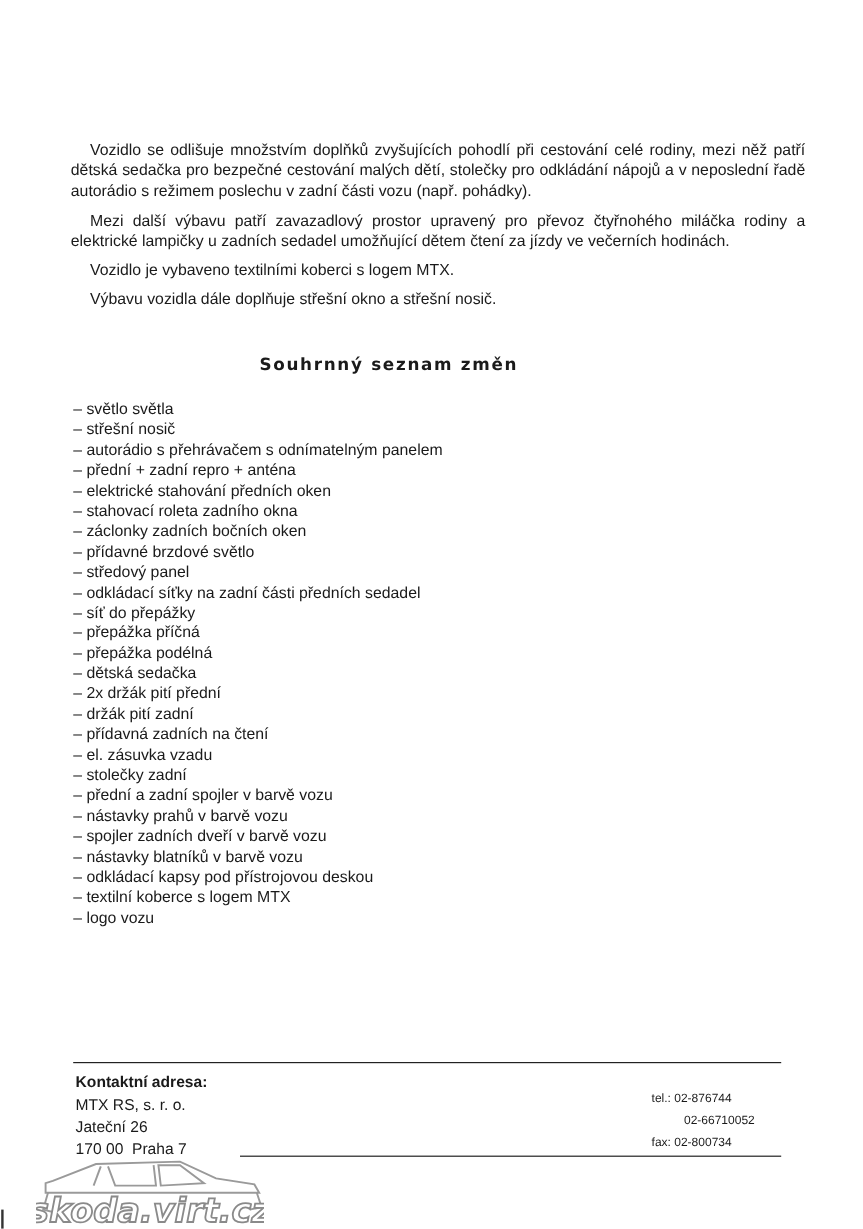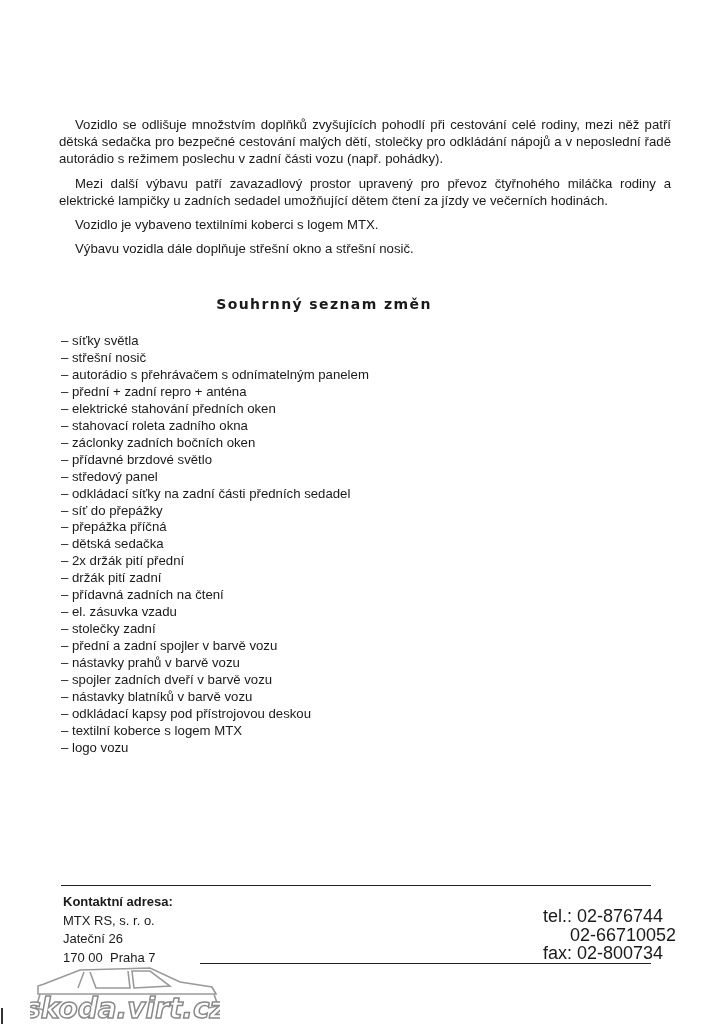--- a/index.html
+++ b/index.html
@@ -13,52 +13,53 @@
       position: absolute; left: 0; width: 628px; top: 296px; text-align: center;
       font-family: "DejaVu Sans", sans-serif; font-weight: bold; font-size: 14px; letter-spacing: 1.4px;
     }
     .heading span { display: inline-block; margin-left: 20px; }
     .changes { position: absolute; left: 61px; top: 333px; margin: 0; padding: 0; list-style: none; font-size: 13.2px; line-height: 16.95px; }
     .changes li { white-space: nowrap; }
     .contact-rule-top { position: absolute; left: 61px; top: 885px; width: 590px; height: 0; border-top: 1.6px solid #222; }
     .contact-rule-bottom { position: absolute; left: 200px; top: 963px; width: 451px; height: 0; border-top: 1.4px solid #222; }
     .contact-left { position: absolute; left: 63px; top: 893px; font-size: 13px; line-height: 18.6px; }
     .contact-left .label { font-weight: bold; }
-    .contact-right { position: absolute; left: 543px; top: 907px; font-size: 18px; line-height: 18.6px; }
+    .contact-right { position: absolute; left: 543px; top: 907px; font-size: 10px; line-height: 18.6px; }
     .contact-right .indent { padding-left: 27px; }
     .watermark { position: absolute; left: 6px; top: 956px; width: 190px; height: 68px; margin-left: 24px; }
     .left-tick { position: absolute; left: 1px; top: 1008px; width: 2px; height: 16px; background: #333; }
   </style>
 </head>
 <body>
 
 <div class="intro">
   <p>Vozidlo se odlišuje množstvím doplňků zvyšujících pohodlí při cestování celé rodiny, mezi něž patří dětská sedačka pro bezpečné cestování malých dětí, stolečky pro odkládání nápojů a v neposlední řadě autorádio s režimem poslechu v zadní části vozu (např. pohádky).</p>
   <p>Mezi další výbavu patří zavazadlový prostor upravený pro převoz čtyřnohého miláčka rodiny a elektrické lampičky u zadních sedadel umožňující dětem čtení za jízdy ve večerních hodinách.</p>
   <p>Vozidlo je vybaveno textilními koberci s logem MTX.</p>
   <p>Výbavu vozidla dále doplňuje střešní okno a střešní nosič.</p>
 </div>
 
 <div class="heading">
   <span>Souhrnný seznam změn</span>
 </div>
 
 <ul class="changes" id="changes-list">
-    <li>– síťky světla</li>
+    <li>– světlo světla</li>
     <li>– střešní nosič</li>
     <li>– autorádio s přehrávačem s odnímatelným panelem</li>
     <li>– přední + zadní repro + anténa</li>
     <li>– elektrické stahování předních oken</li>
     <li>– stahovací roleta zadního okna</li>
     <li>– záclonky zadních bočních oken</li>
     <li>– přídavné brzdové světlo</li>
     <li>– středový panel</li>
     <li>– odkládací síťky na zadní části předních sedadel</li>
     <li>– síť do přepážky</li>
     <li>– přepážka příčná</li>
+    <li>– přepážka podélná</li>
     <li>– dětská sedačka</li>
     <li>– 2x držák pití přední</li>
     <li>– držák pití zadní</li>
     <li>– přídavná zadních na čtení</li>
     <li>– el. zásuvka vzadu</li>
     <li>– stolečky zadní</li>
     <li>– přední a zadní spojler v barvě vozu</li>
     <li>– nástavky prahů v barvě vozu</li>
     <li>– spojler zadních dveří v barvě vozu</li>
     <li>– nástavky blatníků v barvě vozu</li>

